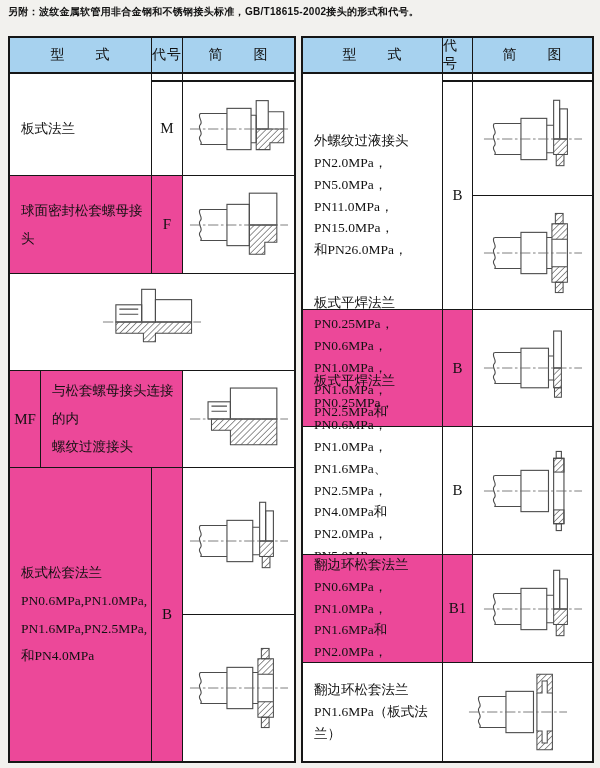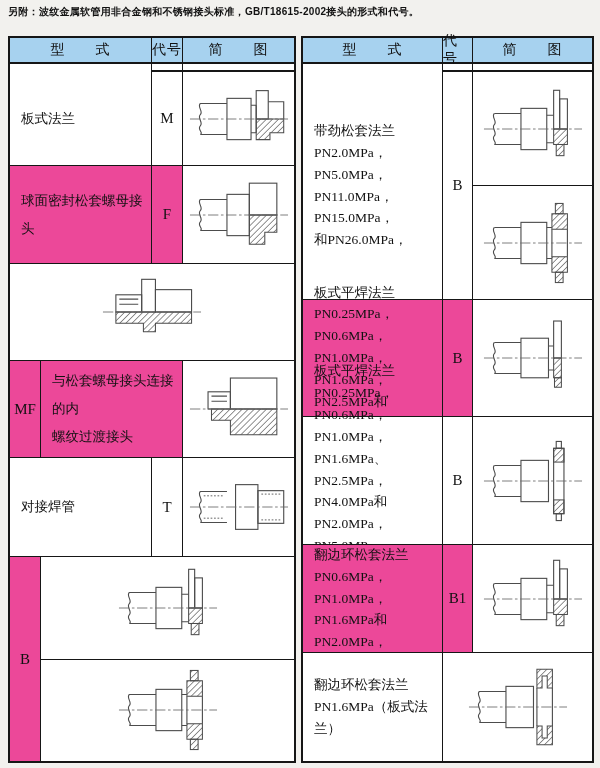--- a/index.html
+++ b/index.html
@@ -8,21 +8,21 @@
   .intro{position:absolute;left:8px;top:5px;font-size:10px;font-weight:bold;
          letter-spacing:.3px;white-space:nowrap}
   .wrap{position:absolute;left:8px;top:36px;display:flex;gap:5px}
   .tbl{border:2px solid #161616;background:#fff;display:flex;flex-direction:column;
        height:727px;box-sizing:border-box}
   .tbl-l{width:288px}
   .tbl-r{width:293px}
   .row{display:flex;border-bottom:1.5px solid #161616;box-sizing:border-box;flex:none}
   .row:last-child{border-bottom:none}
   .rowgrow{flex:1}
-  .hrow{height:26px;border-bottom:2px solid #161616}
+  .hrow{height:36px;border-bottom:2px solid #161616}
   .hrow .c{background:#a7d2ef;display:flex;align-items:center;justify-content:center;
            padding:0;font-family:"Liberation Serif",serif;font-size:14px;letter-spacing:1px}
   .sprow{height:8px;border-bottom:2px solid #161616}
   .c{border-right:1.5px solid #161616;box-sizing:border-box;background:#fff}
   .c:last-child{border-right:none}
   .t{display:flex;align-items:center;text-align:left;padding:4px 4px 4px 11px;
      font-family:"Liberation Serif",serif;font-size:13.5px;white-space:pre-line}
   .tbl-l .t{width:142px;line-height:2.05}
   .tbl-r .t{width:140px;line-height:1.62}
   .k{display:flex;align-items:center;justify-content:center;
@@ -124,38 +124,26 @@
               <rect class="ln" x="24" y="30" width="26" height="20"></rect>
               <path class="ln" d="M28 35 H46 M28 41 H46"></path>
               <rect class="ln" x="50" y="14" width="54" height="36"></rect>
               <path class="hz" d="M28 50 H104 V80 H50 V63 H28 Z"></path>
               <line class="cl" x1="3" y1="50" x2="117" y2="50"></line>
             </svg>
           </div>
         </div>
     </div>
 
-    <div class="row" style="height:99px">
-      <div class="c t">对接焊管</div>
-      <div class="c k">T</div>
-      <div class="c d">
-          <div class="sub">
-            <svg viewBox="0 0 120 100" width="106" height="86">
-              <path class="ln" d="M15 32 C11 36 19 41 15 45 C11 49 19 54 15 58 C11 62 19 66 15 68 M15 32 H46 M15 68 H46"></path>
-              <path class="dot" d="M19 37 H43 M19 63 H43"></path>
-              <rect class="ln" x="56" y="24" width="26" height="52"></rect>
-              <rect class="ln" x="82" y="31" width="30" height="38"></rect>
-              <path class="dot" d="M86 35 H109 M86 65 H109"></path>
-              <line class="cl" x1="3" y1="50" x2="117" y2="50"></line>
-            </svg>
-          </div>
-        </div>
-    </div>
 
     <div class="row rowgrow hl">
+      <div class="c t">板式松套法兰
+PN0.6MPa,PN1.0MPa,
+PN1.6MPa,PN2.5MPa,
+和PN4.0MPa</div>
       <div class="c k">B</div>
       <div class="c d">
         <div class="sub">
             <svg viewBox="0 0 120 100" width="106" height="86">
               <path class="ln" d="M15 32 C11 36 19 41 15 45 C11 49 19 54 15 58 C11 62 19 66 15 68 M15 32 H46 M15 68 H46"></path>
               <rect class="ln" x="46" y="26" width="30" height="48"></rect>
               <path class="ln" d="M76 34 H84 M76 66 H84"></path>
               <rect class="ln" x="84" y="5" width="7" height="45"></rect>
               <rect class="ln" x="91" y="15" width="9" height="35"></rect>
               <path class="hz" d="M84 50 H100 V68 H84 Z"></path>
@@ -185,21 +173,21 @@
       <div class="c k">代号</div>
       <div class="c d">简　　图</div>
     </div>
     <div class="row sprow">
       <div class="c t"></div>
         <div class="c k"></div>
         <div class="c d"></div>
     </div>
 
     <div class="row" style="height:228px">
-      <div class="c t">带劲松套法兰
+      <div class="c t">外螺纹过液接头
 PN2.0MPa，PN5.0MPa，
 PN11.0MPa，PN15.0MPa，
 和PN26.0MPa，</div>
       <div class="c k">B</div>
       <div class="c d">
         <div class="sub">
             <svg viewBox="0 0 120 100" width="106" height="86">
               <path class="ln" d="M15 32 C11 36 19 41 15 45 C11 49 19 54 15 58 C11 62 19 66 15 68 M15 32 H46 M15 68 H46"></path>
               <rect class="ln" x="46" y="26" width="30" height="48"></rect>
               <path class="ln" d="M76 34 H84 M76 66 H84"></path>

